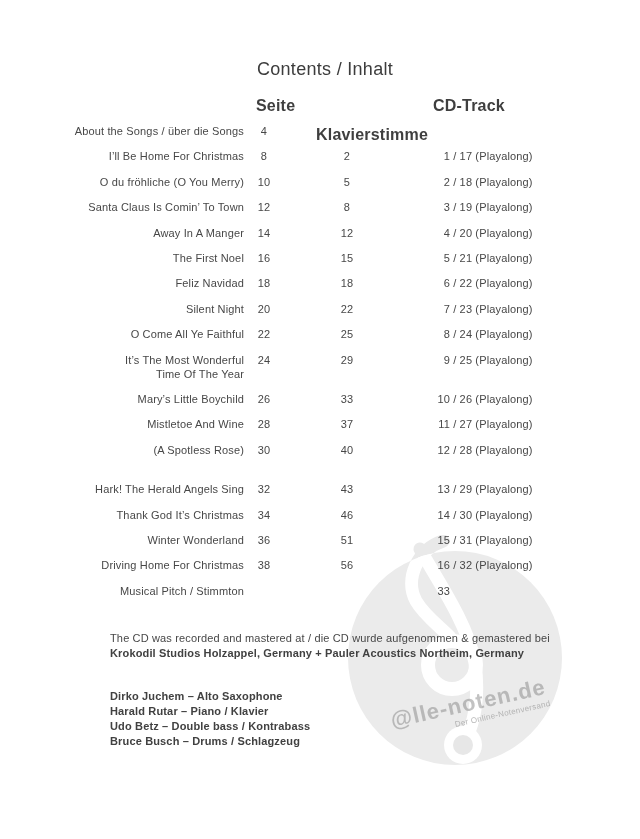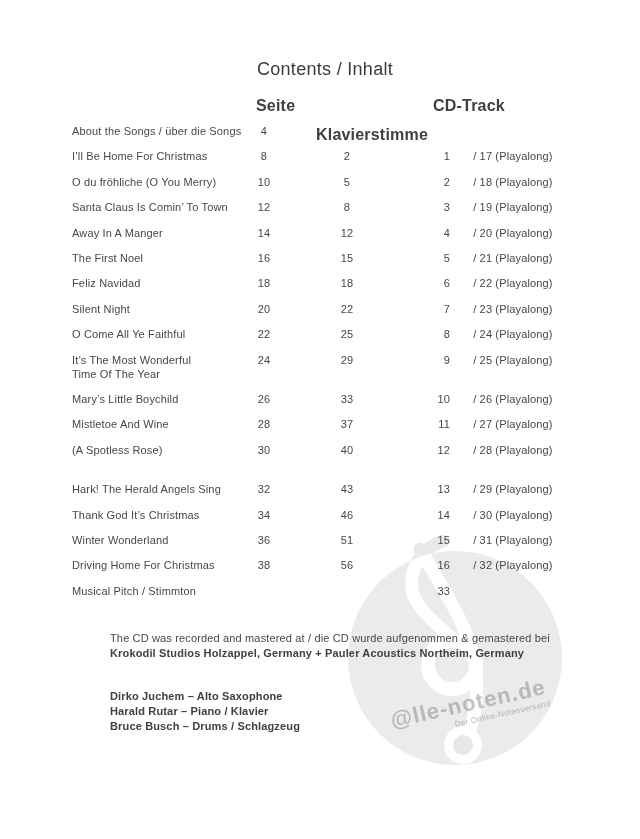--- a/index.html
+++ b/index.html
@@ -25,26 +25,26 @@
   .col-head {
     position:absolute; top:97px;
     font-size:16px; font-weight:bold; color:#3f3f3f;
     letter-spacing:0.2px;
   }
   #h-seite   { left:256px; }
   #h-klavier { left:316px;margin-top:29px; }
   #h-cd      { left:433px; }
 
   .row { position:absolute; left:0; width:640px; font-size:11px; line-height:14px; letter-spacing:0.15px; }
-  .c-title   { position:absolute; left:72px;  width:190px; }
+  .c-title   { position:absolute; left:54px;  width:190px;text-align:right; }
   .c-seite   { position:absolute; left:244px; width:40px; text-align:center; }
   .c-klavier { position:absolute; left:327px; width:40px; text-align:center; }
   .c-cd      { position:absolute; left:433px; display:flex; }
   .c-cd .num  { display:inline-block; width:17px; text-align:right; }
-  .c-cd .rest { white-space:pre;margin-left:20px; }
+  .c-cd .rest { white-space:pre; }
 
   .f-line { position:absolute; left:70px; font-size:11px; line-height:15px; letter-spacing:0.15px;margin-left:40px; }
   .f-bold { font-weight:bold; color:#414141; }
   #f-rec1 { top:631px; }
   #f-rec2 { top:646px; }
   #f-mus-head { top:674px; }
   #f-musicians { top:689px; }
   #f-musicians .m-line { font-weight:bold; color:#414141; line-height:15px; }
 
   #wm-svg { position:absolute; left:330px; top:535px; }
@@ -302,15 +302,16 @@
           <span class="rest"></span>
         </div>
       </div>
     </div>
 
   <div class="f-line" id="f-rec1">The CD was recorded and mastered at / die CD wurde aufgenommen &amp; gemastered bei</div>
   <div class="f-line f-bold" id="f-rec2">Krokodil Studios Holzappel, Germany + Pauler Acoustics Northeim, Germany</div>
   <div class="f-line" id="f-musicians">
       <div class="m-line">Dirko Juchem – Alto Saxophone</div>
       <div class="m-line">Harald Rutar – Piano / Klavier</div>
+      <div class="m-line">Udo Betz – Double bass / Kontrabass</div>
       <div class="m-line">Bruce Busch – Drums / Schlagzeug</div>
     </div>
 </div>
 
 </body></html>

